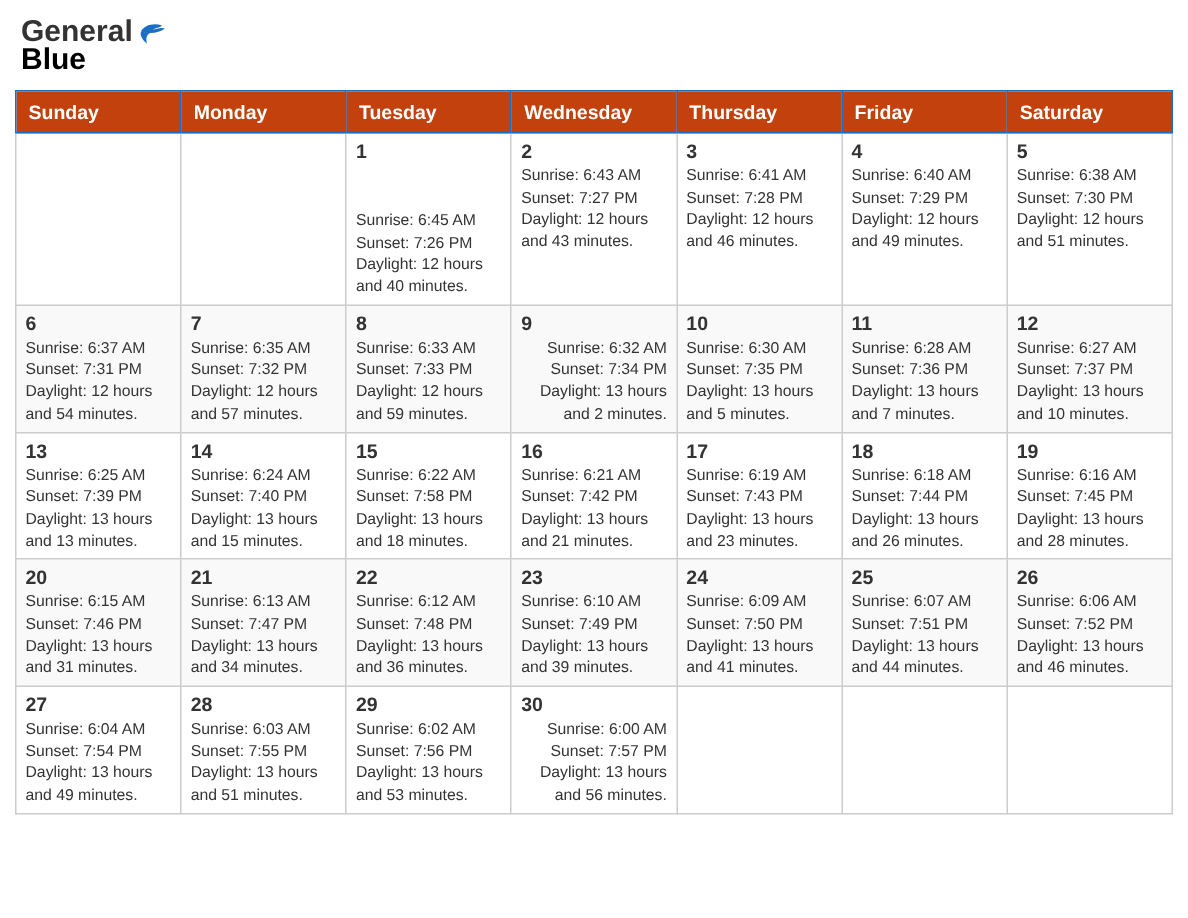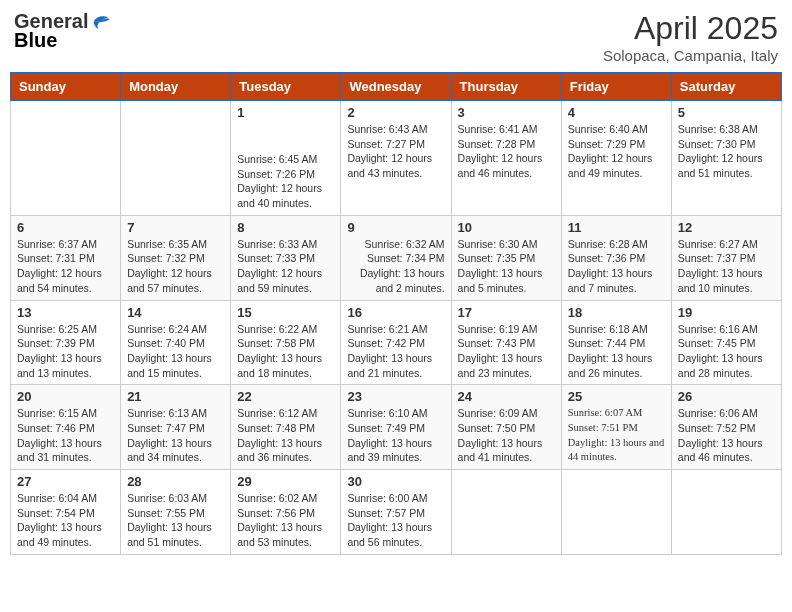--- a/index.html
+++ b/index.html
@@ -76,24 +76,20 @@
   <div class="logo">
     <div style="display:flex; align-items:center;">
       <span style="font-size:20px; font-weight:bold; color:#333;">General</span>
       <svg width="22" height="18" viewBox="0 0 22 18" style="margin-left:2px;">
         <path d="M4 8 C6 4, 12 2, 18 4 C16 6, 14 5, 12 7 C14 6, 18 5, 20 6 C16 9, 10 10, 4 8Z" fill="#1a6fc4"></path>
         <path d="M4 8 C3 10, 5 14, 8 16 C7 12, 8 10, 10 9Z" fill="#1a6fc4"></path>
       </svg>
     </div>
     <span style="font-size:20px; font-weight:bold; color:#000000; margin-top:-4px;">Blue</span>
   </div>
-  <div class="title-area">
-    <div style="font-size:32px; color:#333; font-weight:normal;">April 2025</div>
-    <div style="font-size:15px; color:#555;">Solopaca, Campania, Italy</div>
-  </div>
 </div>
 
 <table class="calendar">
   <thead>
     <tr>
     <th>Sunday</th>
         <th>Monday</th>
         <th>Tuesday</th>
         <th>Wednesday</th>
         <th>Thursday</th>
@@ -250,21 +246,21 @@
 Daylight: 13 hours and 39 minutes.</div>
         </td>
         <td>
           <span class="day-number">24</span>
           <div class="day-info" style="white-space: pre-line;">Sunrise: 6:09 AM
 Sunset: 7:50 PM
 Daylight: 13 hours and 41 minutes.</div>
         </td>
         <td>
           <span class="day-number">25</span>
-          <div class="day-info" style="white-space: pre-line; font-family: Liberation Serif, serif;">Sunrise: 6:07 AM
+          <div class="day-info" style="white-space: pre-line;">Sunrise: 6:07 AM
 Sunset: 7:51 PM
 Daylight: 13 hours and 44 minutes.</div>
         </td>
         <td>
           <span class="day-number">26</span>
           <div class="day-info" style="white-space: pre-line;">Sunrise: 6:06 AM
 Sunset: 7:52 PM
 Daylight: 13 hours and 46 minutes.</div>
         </td>
       </tr>
@@ -282,21 +278,21 @@
 Daylight: 13 hours and 51 minutes.</div>
         </td>
         <td>
           <span class="day-number">29</span>
           <div class="day-info" style="white-space: pre-line;">Sunrise: 6:02 AM
 Sunset: 7:56 PM
 Daylight: 13 hours and 53 minutes.</div>
         </td>
         <td>
           <span class="day-number">30</span>
-          <div class="day-info" style="white-space: pre-line;">Sunrise: 6:00 AM
+          <div class="day-info" style="white-space: pre-line; text-align: right;">Sunrise: 6:00 AM
 Sunset: 7:57 PM
 Daylight: 13 hours and 56 minutes.</div>
         </td>
         <td class="empty-cell"></td>
         <td class="empty-cell"></td>
         <td class="empty-cell"></td>
       </tr>
     </tbody>
 </table>
 

